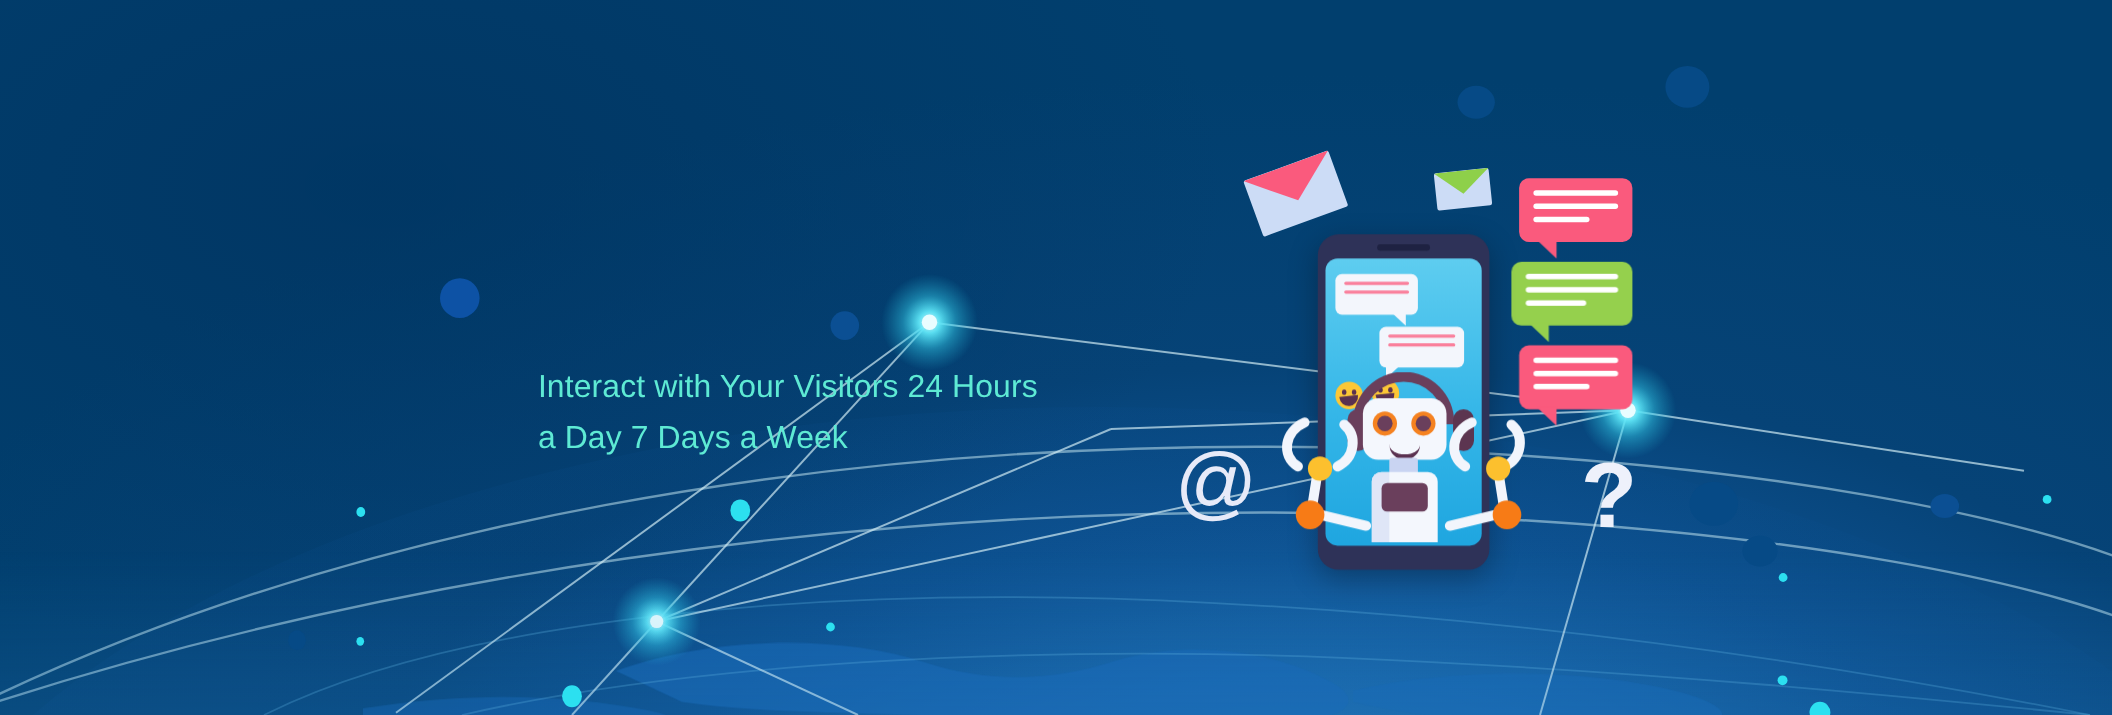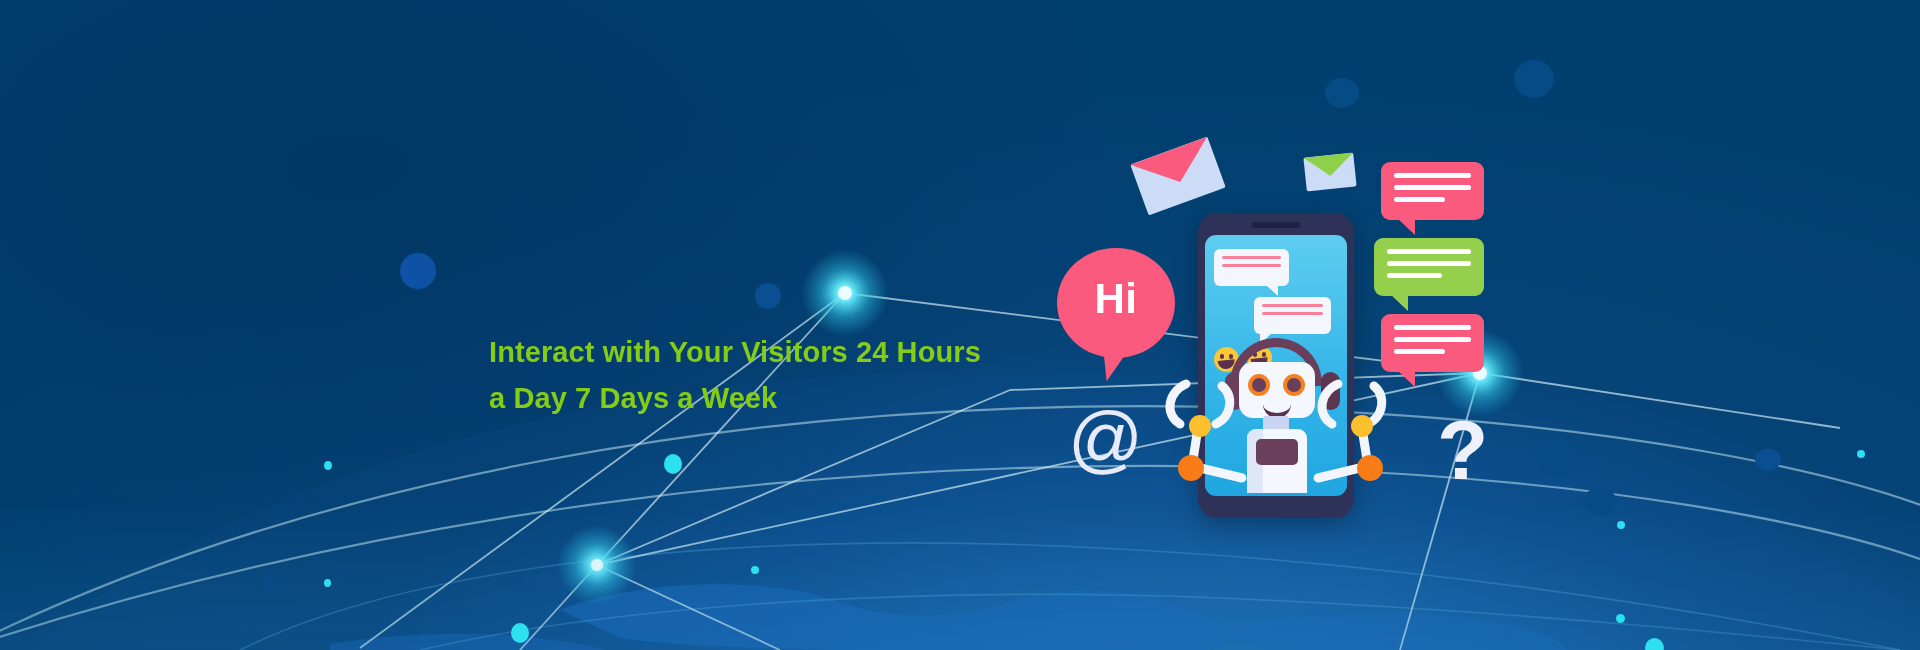--- a/index.html
+++ b/index.html
@@ -50,24 +50,24 @@
   .dot.navy { background: #0b4f93; }
   .dot.navy-dk { background: #064a86; }
   .dot.blue { background: #0d52a5; }
 
   
   #headline {
     position: absolute;
     left: 489px;
     top: 310px;
     width: 560px;
-    color: #84cc16;
+    color: #5eead4;
     font-size: 29px;
     line-height: 46px;
-    font-weight: 700;
+    font-weight: 400;
     letter-spacing: 0.1px;
     white-space: pre-line;
   }
 
   
   .art { position: absolute; }
 
   
   #hi-bubble {
     left: 1057px; top: 248px;
@@ -431,24 +431,20 @@
   <div class="envelope art" id="env-pink">
     <div class="env-body"></div>
     <div class="env-flap"></div>
   </div>
 
   <div class="envelope art" id="env-green">
     <div class="env-body"></div>
     <div class="env-flap"></div>
   </div>
 
-  <div class="art" id="hi-bubble">
-    <div id="hi-text">Hi</div>
-    <div class="tail"></div>
-  </div>
 
   <div class="art" id="at-symbol">@</div>
 
   <div class="art" id="question-mark">?</div>
 
   <div class="chat-bubble" id="chat-1">
     <div class="chat-line w100"></div>
     <div class="chat-line w100"></div>
     <div class="chat-line w70"></div>
     <div class="tail"></div>

